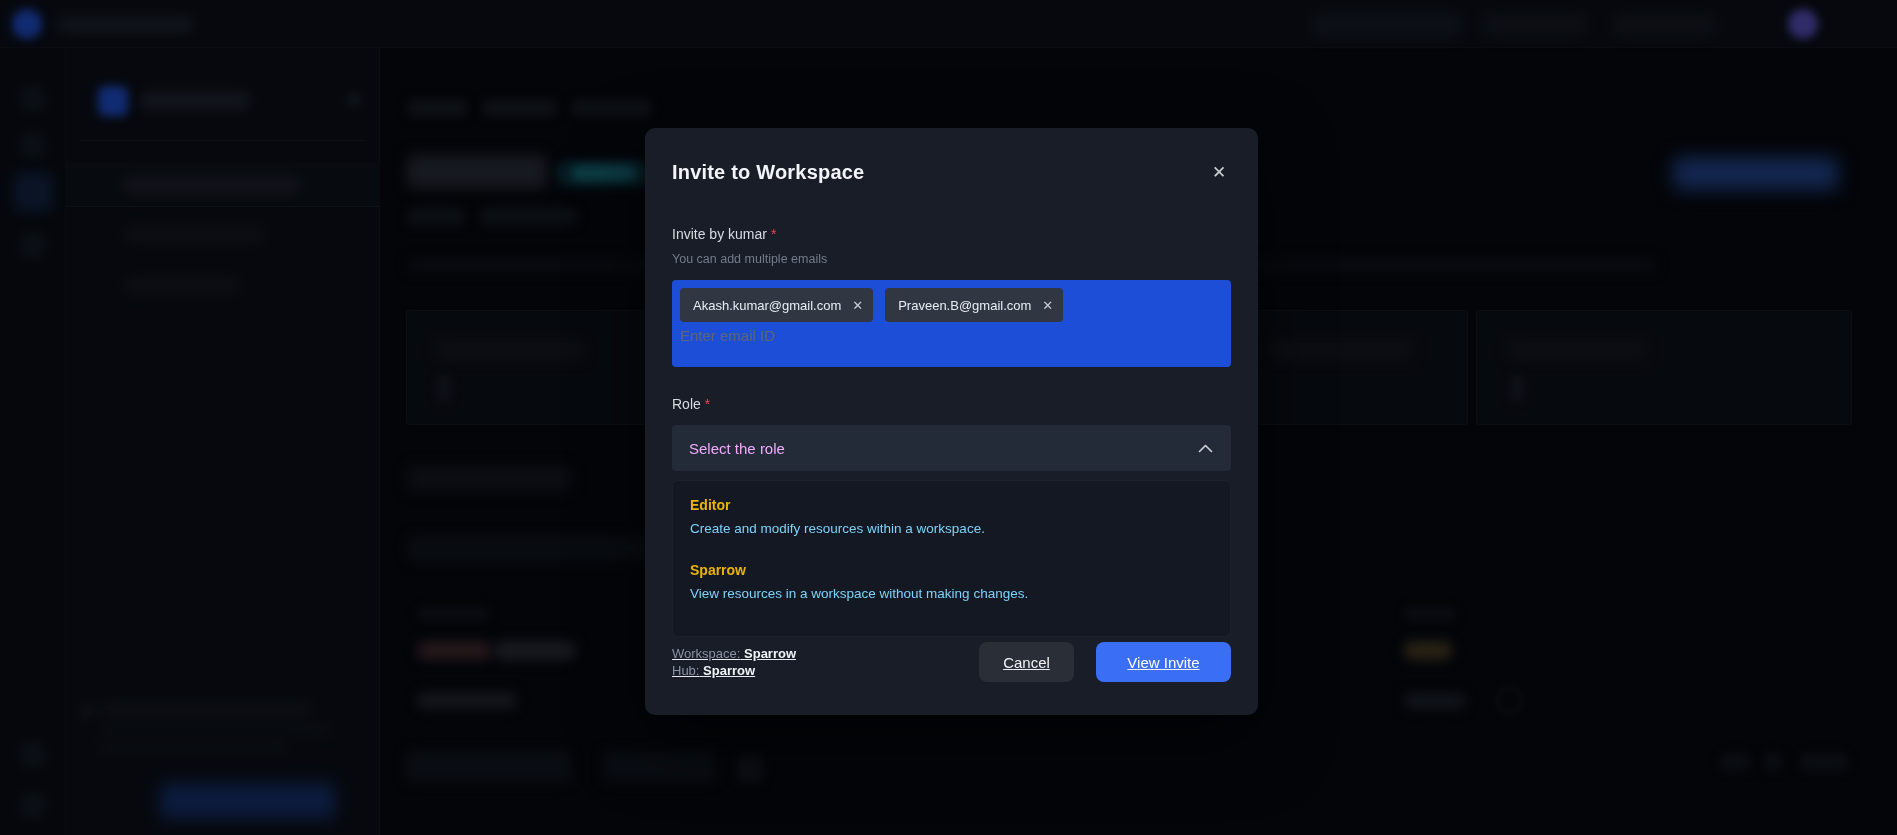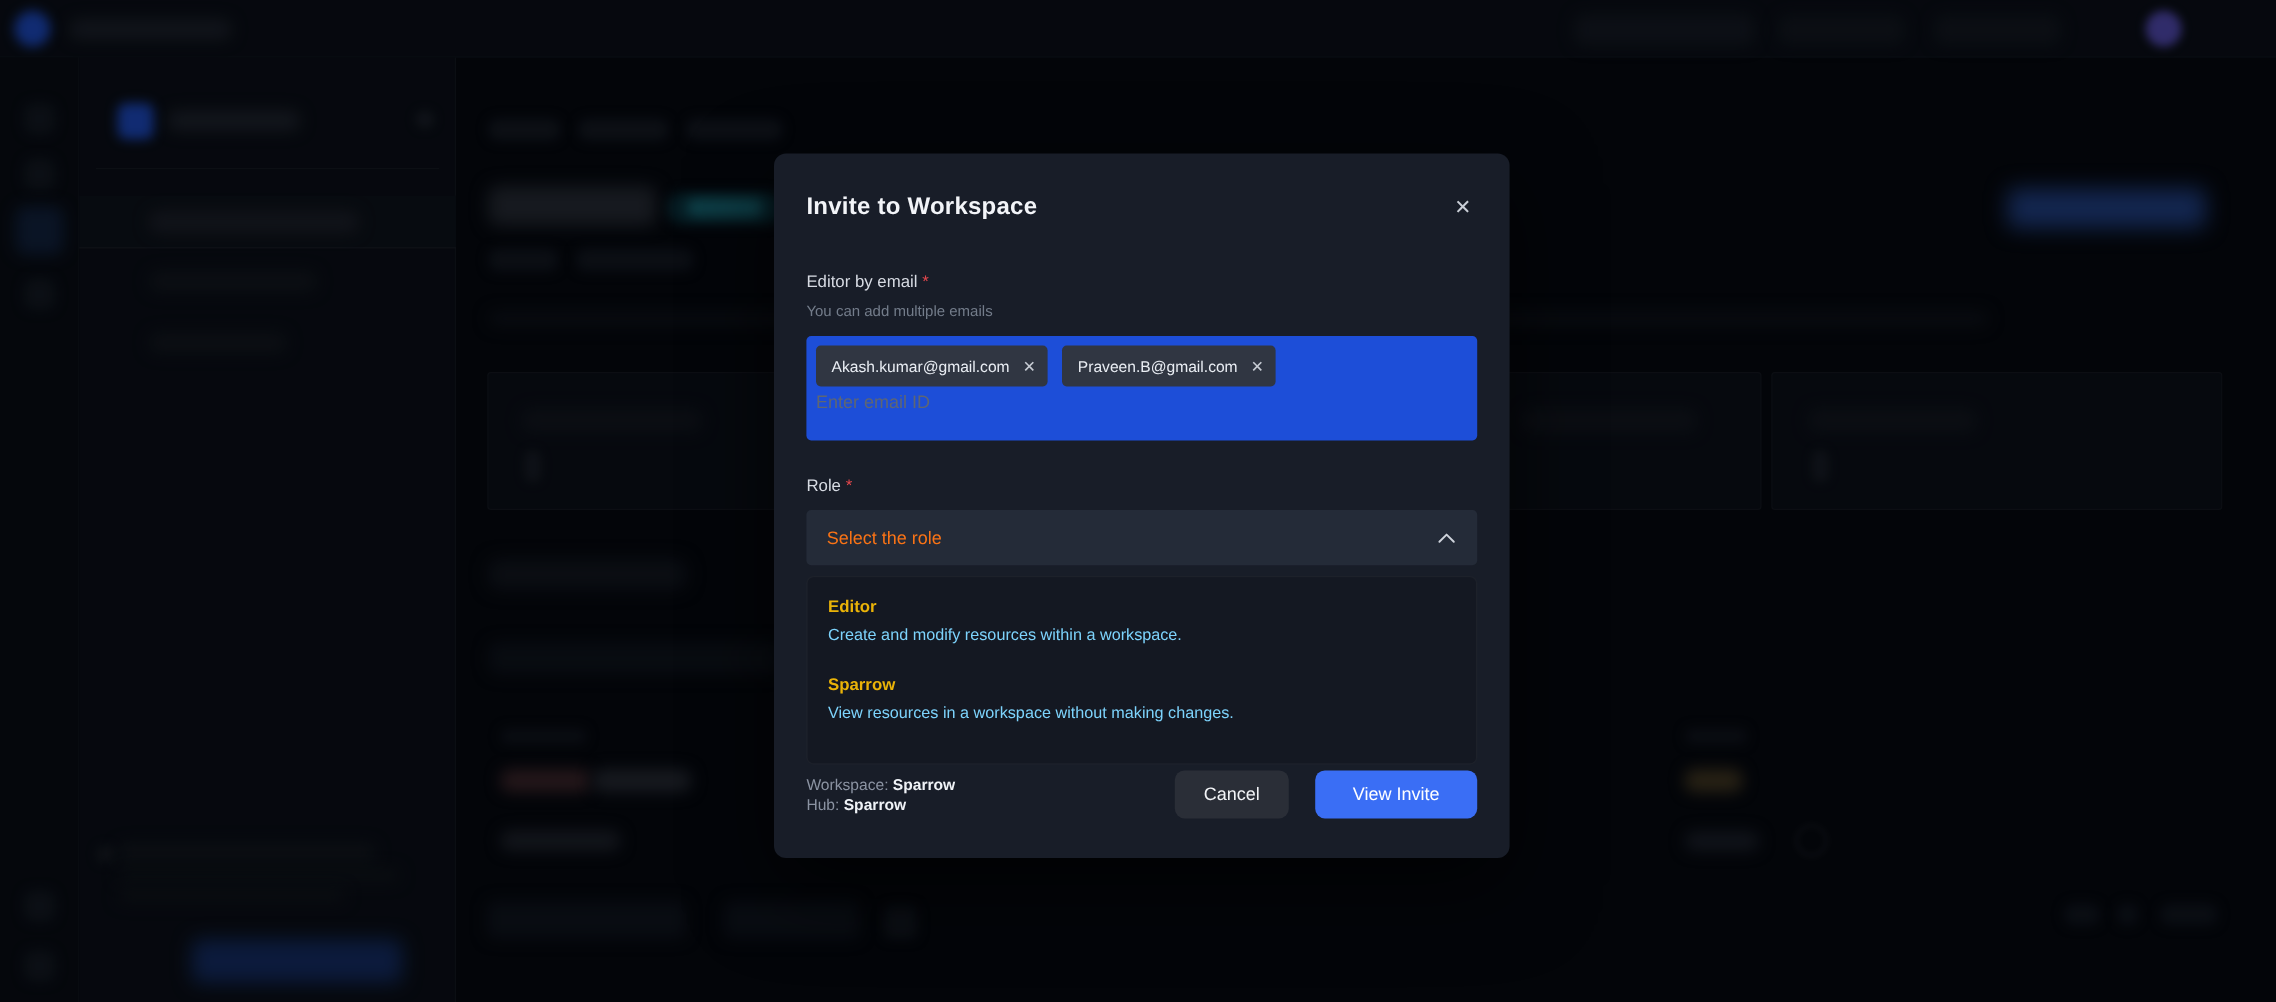--- a/index.html
+++ b/index.html
@@ -27,26 +27,26 @@
   .field-label { position:absolute; left:27px; font-size:14px; color:#d7dbe3; }
   .req { color:#e5484d; margin-left:4px; }
   .helper { position:absolute; left:27px; top:124px; font-size:12.5px; color:#737c8a; }
   .email-box { position:absolute; left:27px; top:152px; width:559px; height:87px; background:#1d4ed8; border-radius:4px; padding:8px; }
   .chips { display:flex; gap:12px; }
   .chip { display:flex; align-items:center; height:34px; padding:0 10px 0 13px; background:#303642; border-radius:4px; font-size:13px; color:#e9edf3; white-space:nowrap; }
   .chip-x { border:none; background:transparent; color:#c7ccd4; font-size:13px; margin-left:11px; cursor:pointer; padding:0; }
   .email-input { display:block; width:100%; margin-top:5px; border:none; outline:none; background:transparent; font-size:15px; color:#dfe3ea; font-family:"Liberation Sans",sans-serif; }
   .email-input::placeholder { color:#5e6673; }
   .role-select { position:absolute; left:27px; top:297px; width:559px; height:46px; background:#242b38; border:none; border-radius:4px; display:flex; align-items:center; justify-content:space-between; padding:0 18px 0 17px; cursor:pointer; }
-  .role-placeholder { font-size:15px; color:#f97316; }
+  .role-placeholder { font-size:15px; color:#f0abfc; }
   .role-panel { position:absolute; left:27px; top:352px; width:559px; height:157px; background:#141822; border:1px solid rgba(255,255,255,.04); border-radius:6px; padding:14px 17px; }
   .role-option { padding:2px 0 14px 0; cursor:pointer; }
   .role-name { font-size:14px; font-weight:700; color:#eab308; margin-bottom:8px; }
   .role-desc { font-size:13.5px; color:#7dd3fc; }
-  .modal-footer { position:absolute; left:27px; right:27px; top:514px; display:flex; align-items:center; }
+  .modal-footer { position:absolute; left:27px; right:27px; top:514px; display:flex; align-items:center;text-decoration:underline; }
   .ctx { font-size:13px; line-height:17px; color:#8b93a2; }
   .ctx b { color:#f0f3f7; font-weight:700; }
   .spacer { flex:1; }
   .btn { border:none; border-radius:8px; height:40px; font-size:15px; cursor:pointer; font-family:"Liberation Sans",sans-serif; }
   .btn-cancel { width:95px; background:#2a2e37; color:#f2f4f7; margin-right:22px; }
   .btn-send { width:135px; background:#3a6ef5; color:#ffffff; }
 </style>
 </head>
 <body>
 
@@ -133,21 +133,21 @@
   </div>
 
   <div class="backdrop"></div>
 
   <div class="modal">
 
     <h2 class="modal-title">Invite to Workspace</h2>
     <button class="modal-close">✕</button>
 
     <div class="field-label" style="top:98px;">
-      <span>Editor by email</span><span class="req">*</span>
+      <span>Invite by kumar</span><span class="req">*</span>
     </div>
     <div class="helper">You can add multiple emails</div>
 
     <div class="email-box">
       <div class="chips">
         <span class="chip">
           <span>Akash.kumar@gmail.com</span>
           <button class="chip-x">✕</button>
         </span>
         <span class="chip">

